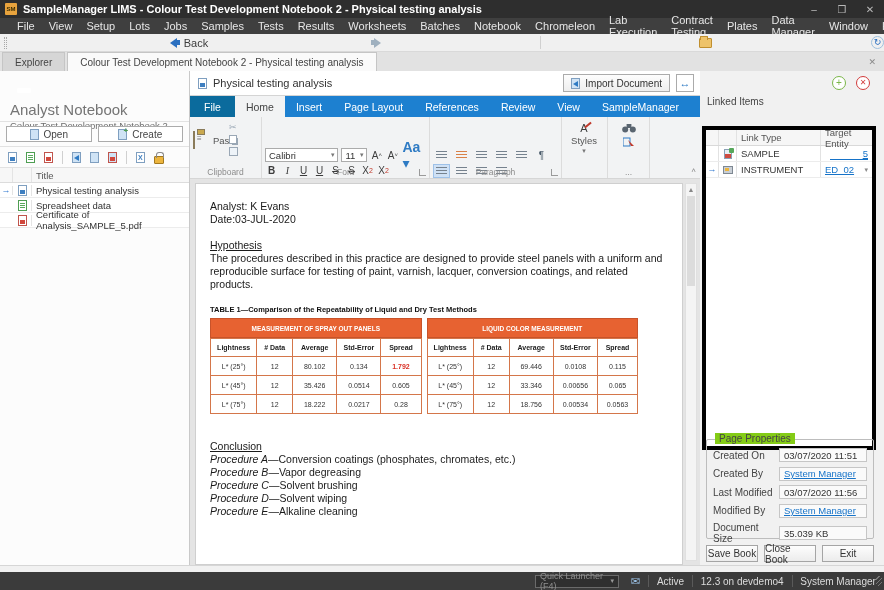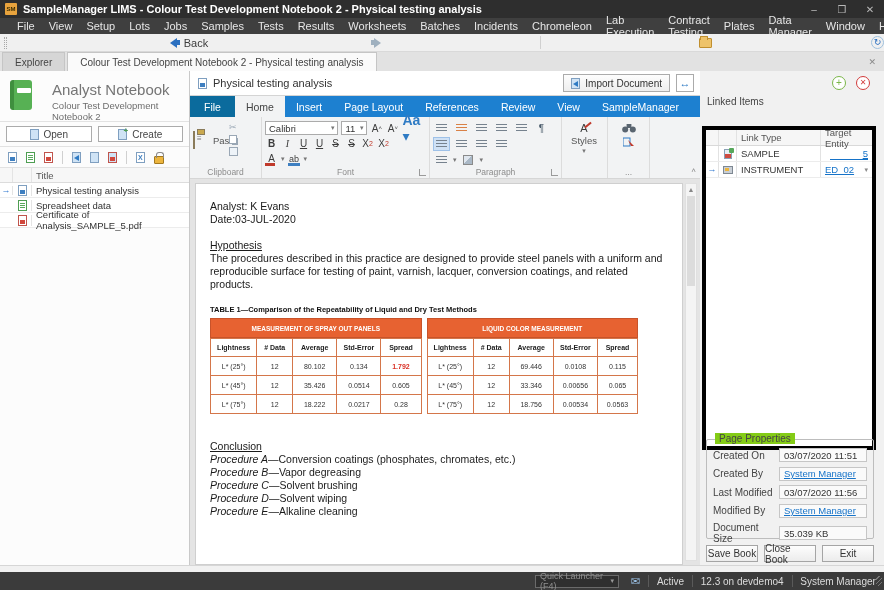--- a/index.html
+++ b/index.html
@@ -37,21 +37,21 @@
   .shell-tab.active { background:#fafafa; height:19px; }
   .tab-close { margin-left:auto; margin-right:8px; align-self:center; color:#8a8a8a; font-size:9px; }
 
   
   #main { position:absolute; top:71px; left:0; width:884px; height:494px; }
   #left-panel { position:absolute; left:0; top:0; width:190px; height:494px; background:#fcfcfc; border-right:1px solid #c9c9c9; }
   #center { position:absolute; left:190px; top:0; width:510px; height:494px; }
   #right-panel { position:absolute; left:700px; top:0; width:184px; height:494px; background:#f1f1f1; }
 
   
-  .nb-header { padding:9px 8px 6px 10px; display:flex; gap:20px; border-bottom:1px solid #e2e2e2; height:51px; }
+  .nb-header { padding:9px 8px 6px 10px; display:flex; gap:20px; border-bottom:1px solid #e2e2e2; height:51px;flex-direction:column; }
   .nb-ico { width:26px; height:30px; background:#57b154; border-radius:3px; border-left:4px solid #3f8f3e; position:relative; }
   .nb-ico::after { content:""; position:absolute; top:8px; left:3px; width:14px; height:5px; background:#fff; border-radius:1px; }
   .nb-titles { display:flex; flex-direction:column; }
   .nb-title { font-size:15px; color:#757575; margin-top:1px; }
   .nb-sub { font-size:9.5px; color:#6d6d6d; margin-top:2px; }
   .nb-buttons { display:flex; gap:6px; padding:4px 6px; border-bottom:1px solid #e2e2e2; }
   .nb-btn { flex:1; height:16px; background:#fff; border:1px solid #ababab; display:flex; align-items:center; justify-content:center; gap:5px; font-size:10px; color:#444; }
   .mini-doc { width:9px; height:11px; background:#fff; border:1px solid #7f9fc0; position:relative; display:inline-block; }
   .mini-doc.blue { background:#cfe3f5; }
   .mini-doc.word::after { content:""; position:absolute; left:1px; bottom:1px; width:5px; height:4px; background:#3e7fc1; }
@@ -88,21 +88,21 @@
   .rgroup-label { position:absolute; bottom:1px; left:0; right:0; text-align:center; font-size:8.5px; color:#8c8c8c; }
   .dlg-launch { position:absolute; bottom:2px; right:3px; width:7px; height:7px; border-left:1px solid #9a9a9a; border-bottom:1px solid #9a9a9a; }
   .paste-big { display:flex; align-items:center; width:34px; gap:18px; padding-top:2px; }
   .clip-ico { width:14px; height:18px; background:#fff; border:1px solid #8a7b5a; position:relative; }
   .clip-ico::before { content:""; position:absolute; top:-3px; left:3px; width:6px; height:4px; background:#caa94f; border:1px solid #8a7b5a; }
   .clip-ico::after { content:"≡"; position:absolute; top:2px; left:3px; font-size:8px; color:#777; }
   .rlbl { font-size:9.5px; color:#555; }
   .clip-side { display:flex; flex-direction:column; gap:3px; padding:3px 2px; color:#9aa7b5; font-size:9px; }
   .ico-copy { width:8px; height:9px; border:1px solid #9aa7b5; background:#fff; box-shadow:2px 2px 0 -1px #9aa7b5; }
   .ico-paste-s { width:9px; height:9px; border:1px solid #9aa7b5; background:#eef3f8; }
-  .font-rows { display:flex; flex-direction:column; gap:2px; padding-top:2px; }
+  .font-rows { display:flex; flex-direction:column; gap:2px; padding-top:2px;margin-top:27px; }
   .combo { height:14px; background:#fff; border:1px solid #ababab; display:flex; align-items:center; font-size:9.5px; color:#333; padding:0 3px; justify-content:space-between; }
   .combo .car { color:#777; font-size:7px; margin-left:3px; }
   .fbtn { min-width:13px; height:13px; display:flex; align-items:center; justify-content:center; font-size:10px; color:#3d3d3d; }
   .frow { display:flex; align-items:center; gap:3px; }
   .fb { font-weight:bold; }
   .fi { font-style:italic; font-family:"Liberation Serif",serif; }
   .fu { text-decoration:underline; }
   .fs { text-decoration:line-through; }
   .sup { font-size:7px; vertical-align:super; color:#c0392b; }
   .aa-blue { color:#2f7bc4; font-size:14px;font-weight:bold; }
@@ -199,21 +199,21 @@
   <span class="menu-item">File</span>
   <span class="menu-item">View</span>
   <span class="menu-item">Setup</span>
   <span class="menu-item">Lots</span>
   <span class="menu-item">Jobs</span>
   <span class="menu-item">Samples</span>
   <span class="menu-item">Tests</span>
   <span class="menu-item">Results</span>
   <span class="menu-item">Worksheets</span>
   <span class="menu-item">Batches</span>
-  <span class="menu-item">Incidents</span>
+  <span class="menu-item">Notebook</span>
   <span class="menu-item">Chromeleon</span>
   <span class="menu-item">Lab Execution</span>
   <span class="menu-item">Contract Testing</span>
   <span class="menu-item">Plates</span>
   <span class="menu-item">Data Manager</span>
   <span class="menu-item">Window</span>
   <span class="menu-item">Help</span>
 </div>
 
 <div id="navbar">

